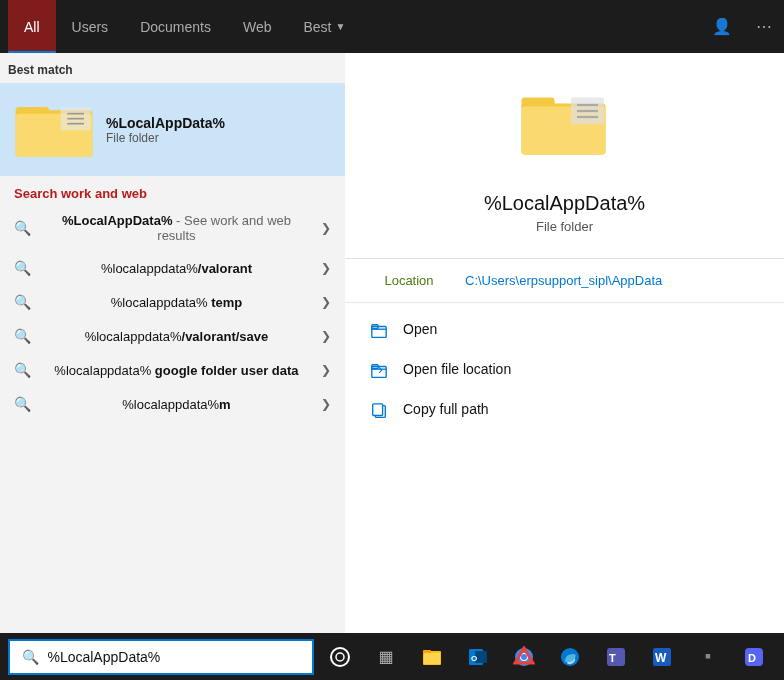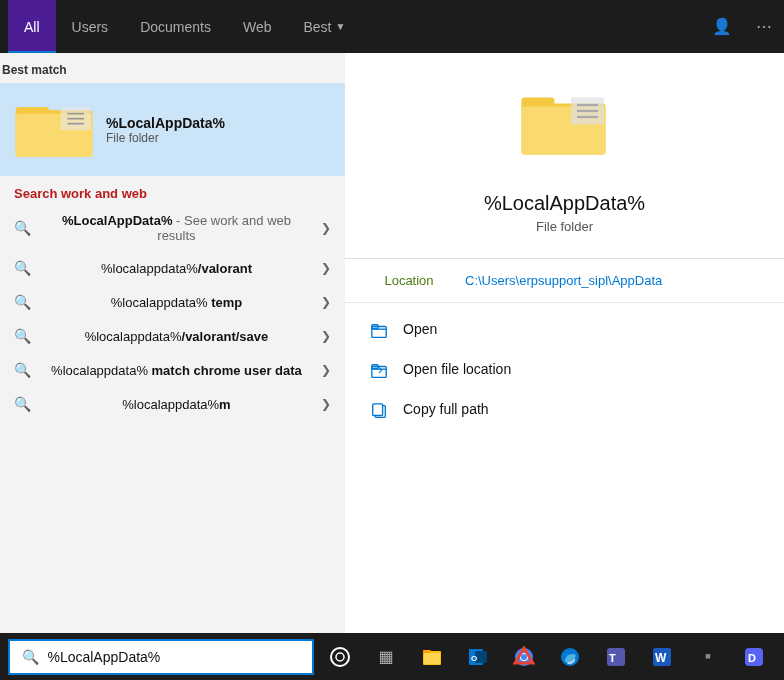--- a/index.html
+++ b/index.html
@@ -19,21 +19,21 @@
       font-size: 14px;
       padding: 0 16px;
       height: 100%;
       display: flex;
       align-items: center;
       cursor: pointer;
       position: relative;
     }
     .nav-tab.active {
       color: #fff;
-      background: #4c1d95;
+      background: #7f1d1d;
     }
     .nav-tab.active::after {
       content: '';
       position: absolute;
       bottom: 0;
       left: 0; right: 0;
       height: 2px;
       background: #0078d4;
     }
     .more-tab {
@@ -64,21 +64,21 @@
       background: #f3f3f3;
       display: flex;
       flex-direction: column;
     }
 
     
     .section-label {
       font-size: 12px;
       font-weight: 600;
       color: #333;
-      padding: 10px 2px 6px;
+      padding: 10px 8px 6px;
     }
 
     .best-match-item {
       display: flex;
       align-items: center;
       padding: 8px 14px;
       background: #cce4f7;
       cursor: pointer;
       gap: 12px;
     }
@@ -317,21 +317,21 @@
       <div class="search-icon-small">🔍</div>
       <div class="search-item-text">
         <span>%localappdata%</span><span style="font-weight:600;">/valorant/save</span>
       </div>
       <span class="chevron">❯</span>
     </div>
 
     <div class="search-item">
       <div class="search-icon-small">🔍</div>
       <div class="search-item-text">
-        <span>%localappdata%</span><span style="font-weight:600;"> match chrome user data</span>
+        <span>%localappdata%</span><span style="font-weight:600;"> google folder user data</span>
       </div>
       <span class="chevron">❯</span>
     </div>
 
     <div class="search-item">
       <div class="search-icon-small">🔍</div>
       <div class="search-item-text">
         <span>%localappdata%</span><span style="font-weight:600;">m</span>
       </div>
       <span class="chevron">❯</span>

